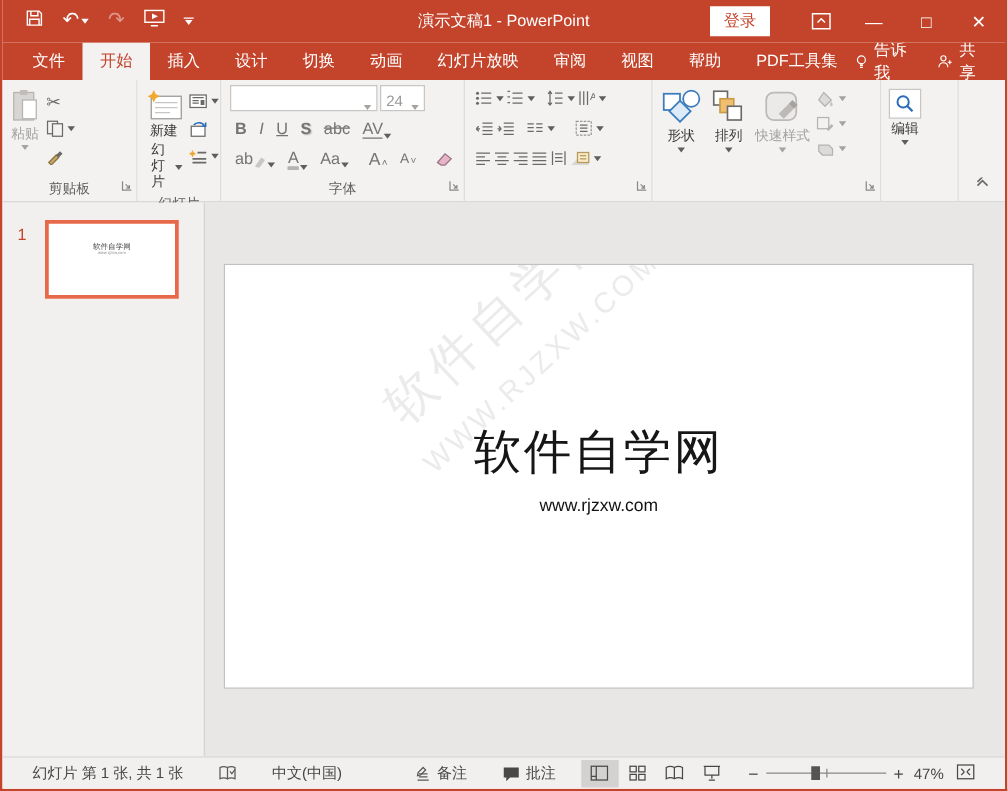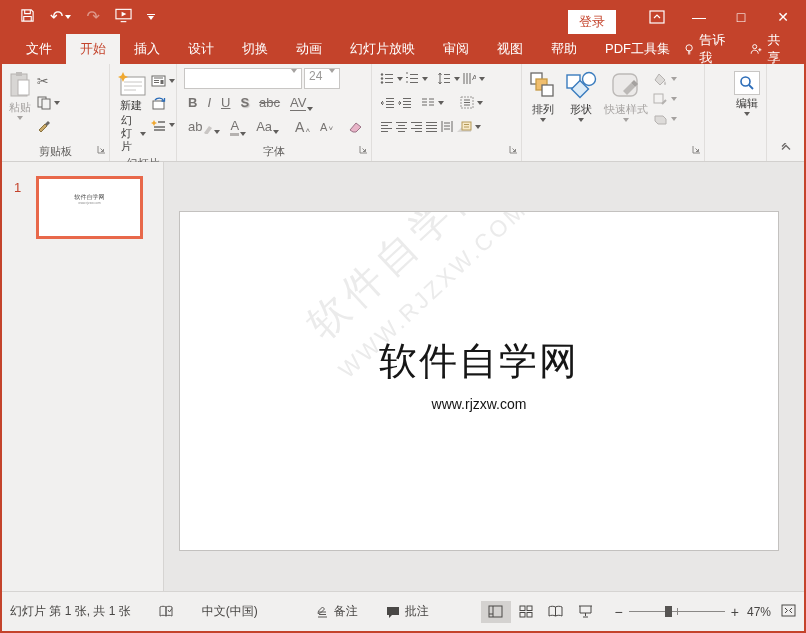--- a/index.html
+++ b/index.html
@@ -13,21 +13,21 @@
   body{width:806px;height:633px;overflow:hidden;font-family:"Liberation Sans","DejaVu Sans",sans-serif;background:#fff}
   .window{width:806px;height:633px;display:flex;flex-direction:column;border-left:2px solid var(--accent);border-right:2px solid var(--accent);border-bottom:2px solid var(--accent)}
 
   
   .titlebar{height:34px;background:var(--accent);display:flex;align-items:center;color:#fff;position:relative;flex-shrink:0}
   .qat{display:flex;align-items:center;gap:15px;padding-left:18px}
   .qat .ubtn{display:flex;align-items:center;gap:2px;cursor:default}
   .undo-glyph{font-size:16px;line-height:1}
   .dim{opacity:.45}
   .titletext{position:absolute;left:50%;transform:translateX(-50%);font-size:13px;white-space:nowrap}
-  .tb-right{margin-left:auto;display:flex;align-items:flex-end;height:100%}
+  .tb-right{margin-left:auto;display:flex;align-items:center;height:100%}
   .signin{background:#fff;color:var(--accent);font-size:13px;padding:3px 11px;margin-right:20px}
   .winbtn{width:42px;height:100%;display:flex;align-items:center;justify-content:center;font-size:14px}
   .caret{width:0;height:0;border-left:3px solid transparent;border-right:3px solid transparent;border-top:4px solid #fff;display:inline-block}
   .caret.g{border-top-color:#605e5c}
   .caret.d{border-top-color:var(--icon-dis)}
   .qatmore{display:flex;flex-direction:column;align-items:center;gap:1px}
   .qatmore .bar{width:8px;height:1px;background:#fff}
 
   
   .tabrow{height:30px;background:var(--accent);display:flex;align-items:stretch;padding-left:10px;color:#fff;flex-shrink:0}
@@ -44,21 +44,21 @@
   .launcher{position:absolute;right:3px;bottom:3px}
   .bigbtn{display:flex;flex-direction:column;align-items:center;justify-content:flex-start;font-size:11px;color:var(--txt);padding:2px 3px;gap:2px;text-align:center;line-height:13px}
   .bigbtn.dis{color:var(--icon-dis)}
   .smallcol{display:flex;flex-direction:column;justify-content:flex-start;gap:6px;padding:4px 2px}
   .sbtn{display:flex;align-items:center;gap:3px;height:16px}
   .vdiv{width:1px;background:#e0dedc;margin:4px 2px}
 
   
   .fontgrid{display:flex;flex-direction:column;gap:3px;width:100%;padding:0 4px}
   .comborow{display:flex;gap:2px}
-  .combo{background:#fff;border:1px solid #c8c6c4;height:21px;display:flex;align-items:flex-start;justify-content:space-between;padding:0 4px;font-size:12px;color:#9a9896}
+  .combo{background:#fff;border:1px solid #c8c6c4;height:21px;display:flex;align-items:flex-end;justify-content:space-between;padding:0 4px;font-size:12px;color:#9a9896}
   .fname{width:118px}
   .fsize{width:36px}
   .frow{display:flex;align-items:center;gap:2px;height:21px}
   .fmt{font-size:13px;color:#767371;padding:0 4px;display:flex;align-items:flex-end;gap:1px}
   .fmt b{font-weight:bold}
   .fmt .ul{text-decoration:underline}
   .fmt .st{text-decoration:line-through}
   .grow-a{font-size:14px}.shrink-a{font-size:11px}
   .mark{font-size:8px;color:#767371}
 
@@ -81,21 +81,21 @@
 
   .canvas{flex:1;background:#e8e7e6;position:relative}
   .slide{position:absolute;left:15px;top:49px;width:600px;height:340px;background:#fff;border:1px solid #c3c1bf;overflow:hidden}
   .watermark{position:absolute;left:75px;top:8px;width:312px;text-align:center;transform:rotate(-43deg);color:#ebebeb;pointer-events:none}
   .wm1{font-size:40px;letter-spacing:6px;white-space:nowrap}
   .wm2{font-size:23px;letter-spacing:3px;white-space:nowrap;margin-top:10px}
   .slide-title{position:absolute;top:124px;width:100%;text-align:center;font-size:38px;font-weight:200;color:#161616;letter-spacing:2px}
   .slide-sub{position:absolute;top:184px;width:100%;text-align:center;font-size:14px;color:#131313}
 
   
-  .statusbar{height:40px;background:#f1f0ef;border-top:1px solid #d6d4d2;display:flex;align-items:center;font-size:12px;color:#484644;padding:0 8px;flex-shrink:0}
+  .statusbar{height:26px;background:#f1f0ef;border-top:1px solid #d6d4d2;display:flex;align-items:center;font-size:12px;color:#484644;padding:0 24px;flex-shrink:0}
   .sb-item{display:flex;align-items:center;gap:5px;white-space:nowrap}
   .sb-gap{margin-left:28px}
   .sb-biggap{margin-left:58px}
   .viewbtns{margin-left:auto;display:flex;align-items:center}
   .vbtn{width:30px;height:22px;display:flex;align-items:center;justify-content:center}
   .vbtn.active{background:#d4d2d0}
   .zoomctl{display:flex;align-items:center;margin-left:14px;gap:6px}
   .ztrack{width:96px;height:1px;background:#8a8886;position:relative}
   .ztick{position:absolute;left:50%;top:-3px;width:1px;height:7px;background:#8a8886}
   .zhandle{position:absolute;left:36px;top:-5px;width:7px;height:11px;background:#565452}
@@ -125,20 +125,21 @@
             <rect x="1" y="1" width="16" height="10" fill="none" stroke="#fff" stroke-width="1.2"></rect>
             <path d="M7 3.5 l5 2.5 -5 2.5 z" fill="#fff"></path>
             <path d="M6 14 h6" stroke="#fff" stroke-width="1.2"></path>
           </svg>
       </span>
       <span class="qatmore">
         <span class="bar"></span>
         <span class="caret"></span>
       </span>
     </div>
+    <div class="titletext">演示文稿1 - PowerPoint</div>
     <div class="tb-right">
       <span class="signin">登录</span>
       <span class="winbtn">
         <svg width="16" height="14" viewBox="0 0 16 14">
             <rect x="1" y="1" width="14" height="12" fill="none" stroke="#fff" stroke-width="1.2"></rect>
             <path d="M5 8 l3 -3 3 3" fill="none" stroke="#fff" stroke-width="1.2"></path>
           </svg>
       </span>
       <span class="winbtn">—</span>
       <span class="winbtn">□</span>
@@ -444,35 +445,35 @@
         <svg width="9" height="9" viewBox="0 0 9 9">
             <path d="M1 1 v7 h7" fill="none" stroke="#8a8886"></path>
             <path d="M3.5 3.5 l3 3 M6.5 4 v2.5 H4" fill="none" stroke="#8a8886"></path>
           </svg>
       </span>
     </div>
 
     <div class="group" style="width:183px">
       <div class="gcontent">
         <div class="bigbtn">
+          <svg width="34" height="30" viewBox="0 0 34 30">
+              <rect x="3" y="4" width="13" height="13" fill="#fff" stroke="#3A7CBE" stroke-width="1.4"></rect>
+              <circle cx="25" cy="8" r="6.5" fill="#fff" stroke="#3A7CBE" stroke-width="1.4"></circle>
+              <rect x="10" y="12" width="12" height="12" transform="rotate(45 16 18)" fill="#dcebf7" stroke="#3A7CBE" stroke-width="1.4"></rect>
+            </svg>
+          <span>形状</span>
+          <span class="caret g"></span>
+        </div>
+        <div class="bigbtn">
           <svg width="30" height="30" viewBox="0 0 30 30">
               <rect x="3" y="2" width="11" height="11" fill="#fff" stroke="#6b6967" stroke-width="1.3"></rect>
               <rect x="8" y="8" width="11" height="11" fill="#F0BE6E" stroke="#c79a46" stroke-width="1.3"></rect>
               <rect x="14" y="14" width="11" height="11" fill="#fff" stroke="#6b6967" stroke-width="1.3"></rect>
             </svg>
           <span>排列</span>
-          <span class="caret g"></span>
-        </div>
-        <div class="bigbtn">
-          <svg width="34" height="30" viewBox="0 0 34 30">
-              <rect x="3" y="4" width="13" height="13" fill="#fff" stroke="#3A7CBE" stroke-width="1.4"></rect>
-              <circle cx="25" cy="8" r="6.5" fill="#fff" stroke="#3A7CBE" stroke-width="1.4"></circle>
-              <rect x="10" y="12" width="12" height="12" transform="rotate(45 16 18)" fill="#dcebf7" stroke="#3A7CBE" stroke-width="1.4"></rect>
-            </svg>
-          <span>形状</span>
           <span class="caret g"></span>
         </div>
         <div class="bigbtn dis">
           <svg width="34" height="30" viewBox="0 0 34 30">
               <rect x="4" y="3" width="24" height="22" rx="6" fill="#eceae9" stroke="#bcb9b7" stroke-width="1.4"></rect>
               <path d="M14 20 l8-8 4 4 -8 8 z" fill="#bcb9b7"></path>
               <path d="M22 12 l3-3 4 4 -3 3 z" fill="#a5a2a0"></path>
             </svg>
           <span>快速样式</span>
           <span class="caret d"></span>
@@ -502,21 +503,21 @@
       </div>
       <span class="launcher">
         <svg width="9" height="9" viewBox="0 0 9 9">
             <path d="M1 1 v7 h7" fill="none" stroke="#8a8886"></path>
             <path d="M3.5 3.5 l3 3 M6.5 4 v2.5 H4" fill="none" stroke="#8a8886"></path>
           </svg>
       </span>
     </div>
 
     <div class="group" style="width:62px;border-right:1px solid #e0dedc">
-      <div class="gcontent" style="justify-content:flex-end">
+      <div class="gcontent" style="justify-content:flex-start">
         <div class="bigbtn">
           <span class="editicon">
             <svg width="16" height="16" viewBox="0 0 16 16">
                 <circle cx="6.5" cy="6.5" r="4.5" fill="none" stroke="#2b6cb8" stroke-width="1.6"></circle>
                 <path d="M10 10 l4 4" stroke="#2b6cb8" stroke-width="1.8"></path>
               </svg>
           </span>
           <span>编辑</span>
           <span class="caret g"></span>
         </div>

